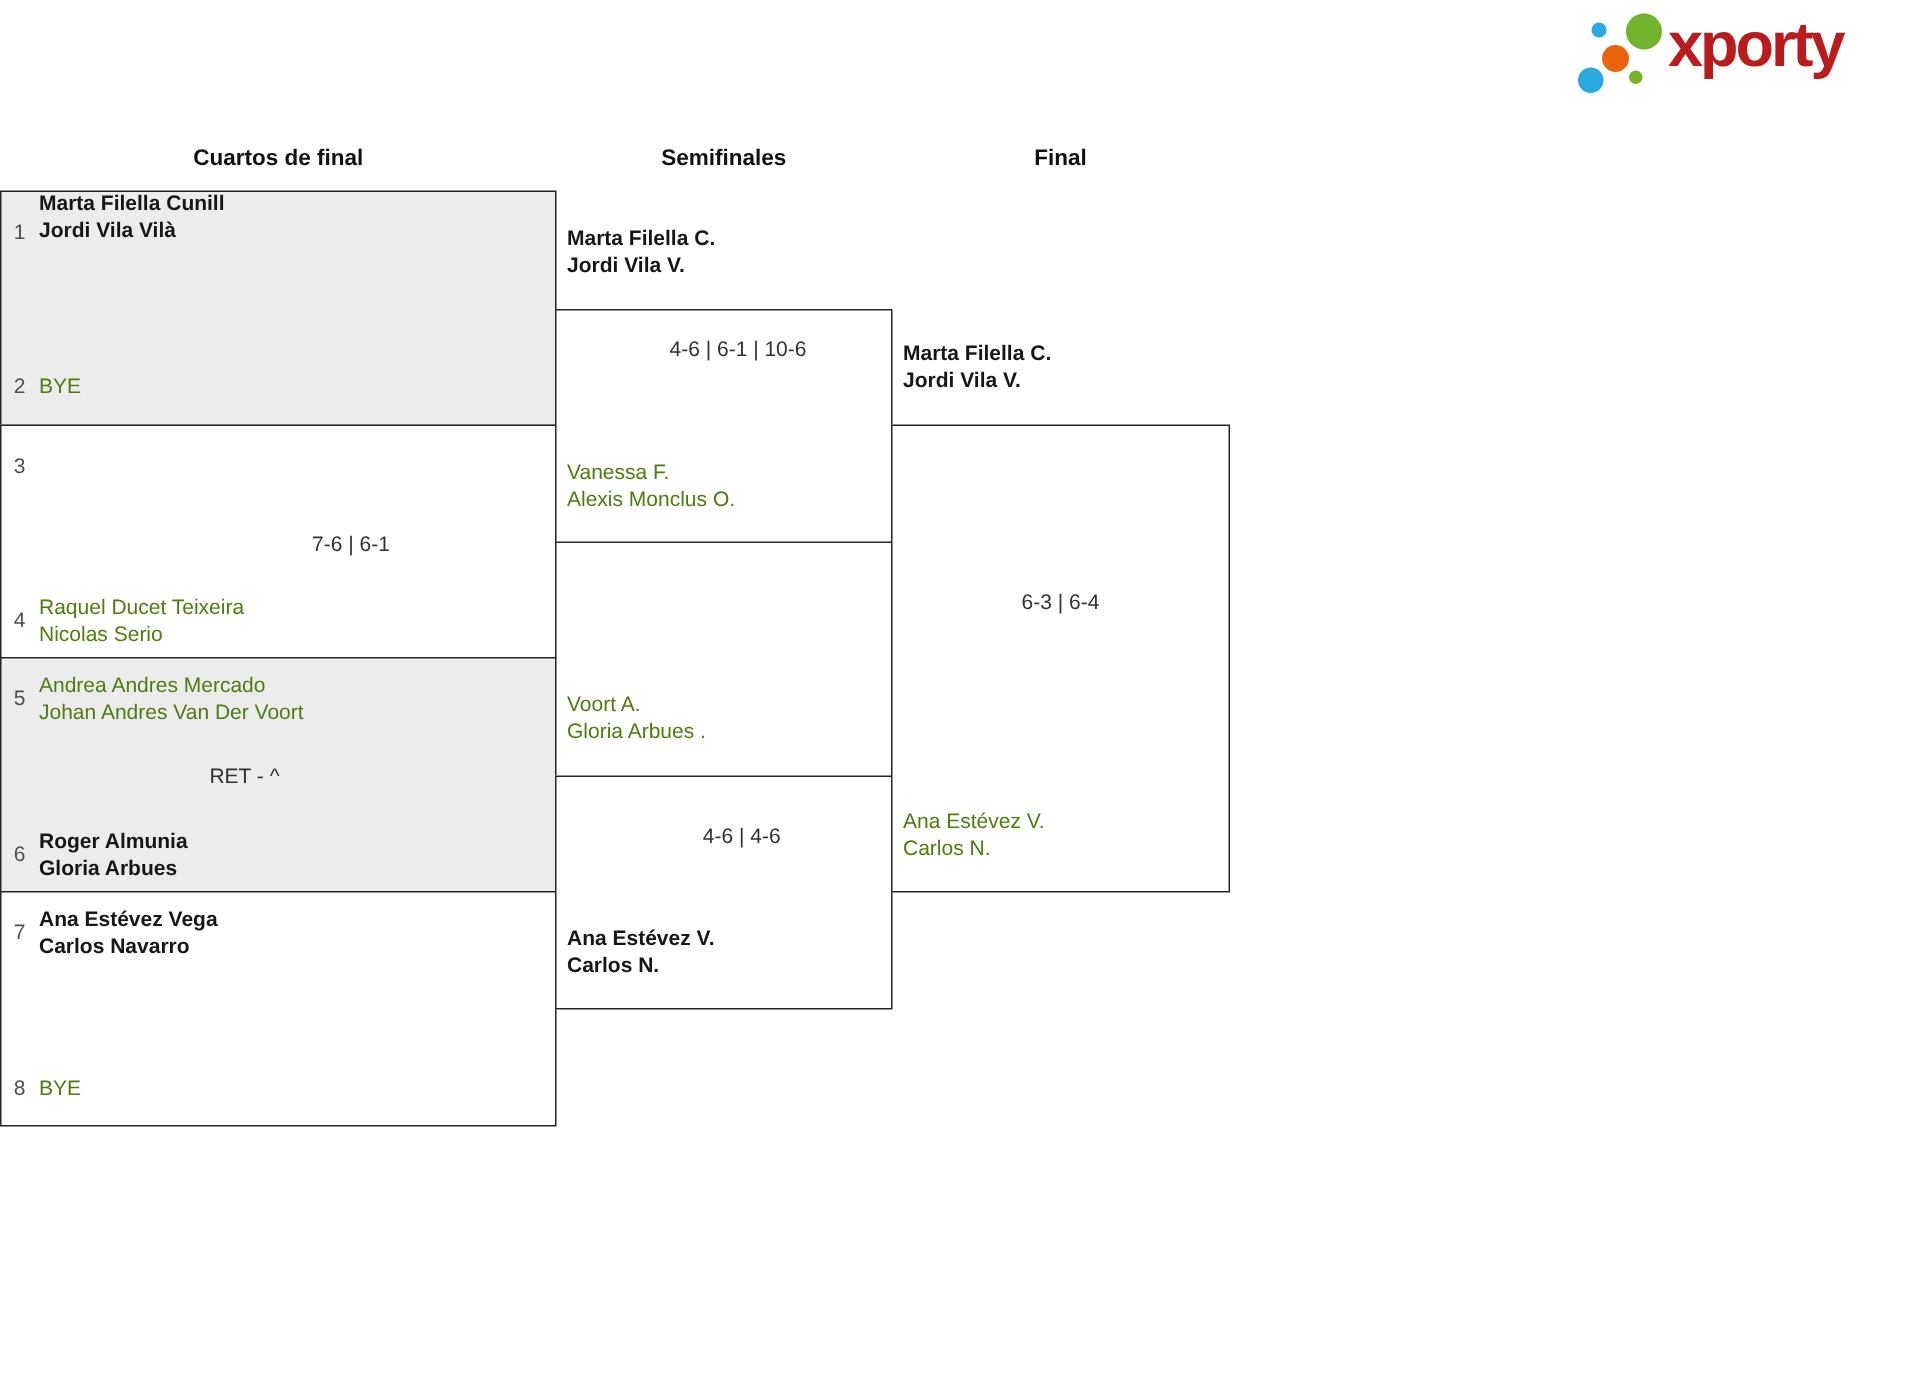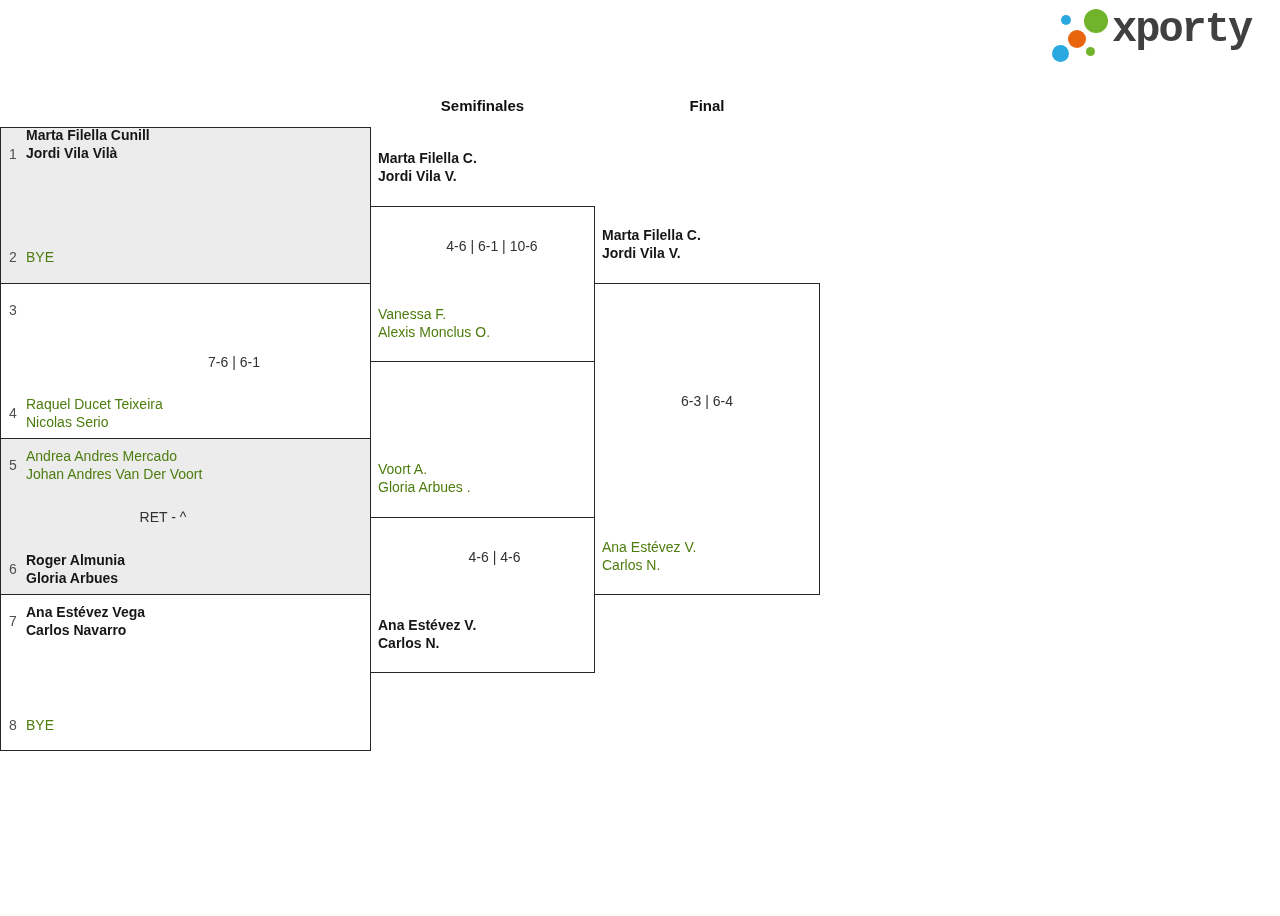--- a/index.html
+++ b/index.html
@@ -13,37 +13,38 @@
              color:#101010; text-align:center; }
   .box { position:absolute; border:1px solid #262626; box-sizing:border-box; background:#ffffff; }
   .box.gray { background:#ececec; }
   .team { position:absolute; font-size:14px; line-height:18px; color:#4d7c0f; }
   .team.w { font-weight:bold; color:#161616; }
   .seed { position:absolute; width:18px; text-align:center; font-size:14px;
           line-height:18px; color:#4f4f4f; }
   .score { position:absolute; font-size:14px; line-height:18px; color:#313131; text-align:center; }
   .dot { position:absolute; border-radius:50%; }
   .wordmark { position:absolute; left:1112px; top:6px; font-size:42px; font-weight:bold;
-              letter-spacing:-2px; color:#404040; font-family:Liberation Mono, monospace; }
+              letter-spacing:-2px; color:#b91c1c; font-family:Liberation Sans, sans-serif; }
 </style>
 </head>
 <body>
 
 <div class="page">
 
 
   <div>
     <span class="dot" style="left:1061px;top:15px;width:10px;height:10px;background:#29a9e0"></span>
     <span class="dot" style="left:1084px;top:9px;width:24px;height:24px;background:#72b32c"></span>
     <span class="dot" style="left:1068px;top:30px;width:18px;height:18px;background:#e8650d"></span>
     <span class="dot" style="left:1086px;top:47px;width:9px;height:9px;background:#72b32c"></span>
     <span class="dot" style="left:1052px;top:45px;width:17px;height:17px;background:#29a9e0"></span>
     <span class="wordmark">xporty</span>
   </div>
 
+  <div class="colhead" style="left:0;width:371px">Cuartos de final</div>
   <div class="colhead" style="left:370px;width:225px">Semifinales</div>
   <div class="colhead" style="left:594px;width:226px">Final</div>
 
   <div class="box gray" style="left:0;top:127px;width:371px;height:157px"></div>
   <div class="box" style="left:0;top:283px;width:371px;height:156px"></div>
   <div class="box gray" style="left:0;top:438px;width:371px;height:157px"></div>
   <div class="box" style="left:0;top:594px;width:371px;height:157px"></div>
   <div class="box" style="left:370px;top:206px;width:225px;height:156px"></div>
   <div class="box" style="left:370px;top:517px;width:225px;height:156px"></div>
   <div class="box" style="left:594px;top:283px;width:226px;height:312px"></div>
@@ -85,21 +86,21 @@
   </div>
   <div class="seed" style="left:4px;top:716px">8</div>
   <div class="team" style="left:26px;top:716px">
     <div>BYE</div>
   </div>
 
   <div class="team w" style="left:378px;top:149px">
     <div>Marta Filella C.</div>
     <div>Jordi Vila V.</div>
   </div>
-  <div class="score" style="left:370px;top:237px;width:244px">4-6 | 6-1 | 10-6</div>
+  <div class="score" style="left:370px;top:223px;width:244px">4-6 | 6-1 | 10-6</div>
   <div class="team" style="left:378px;top:305px">
     <div>Vanessa F.</div>
     <div>Alexis Monclus O.</div>
   </div>
 
   <div class="team" style="left:378px;top:460px">
     <div>Voort A.</div>
     <div>Gloria Arbues .</div>
   </div>
   <div class="score" style="left:370px;top:548px;width:249px">4-6 | 4-6</div>

